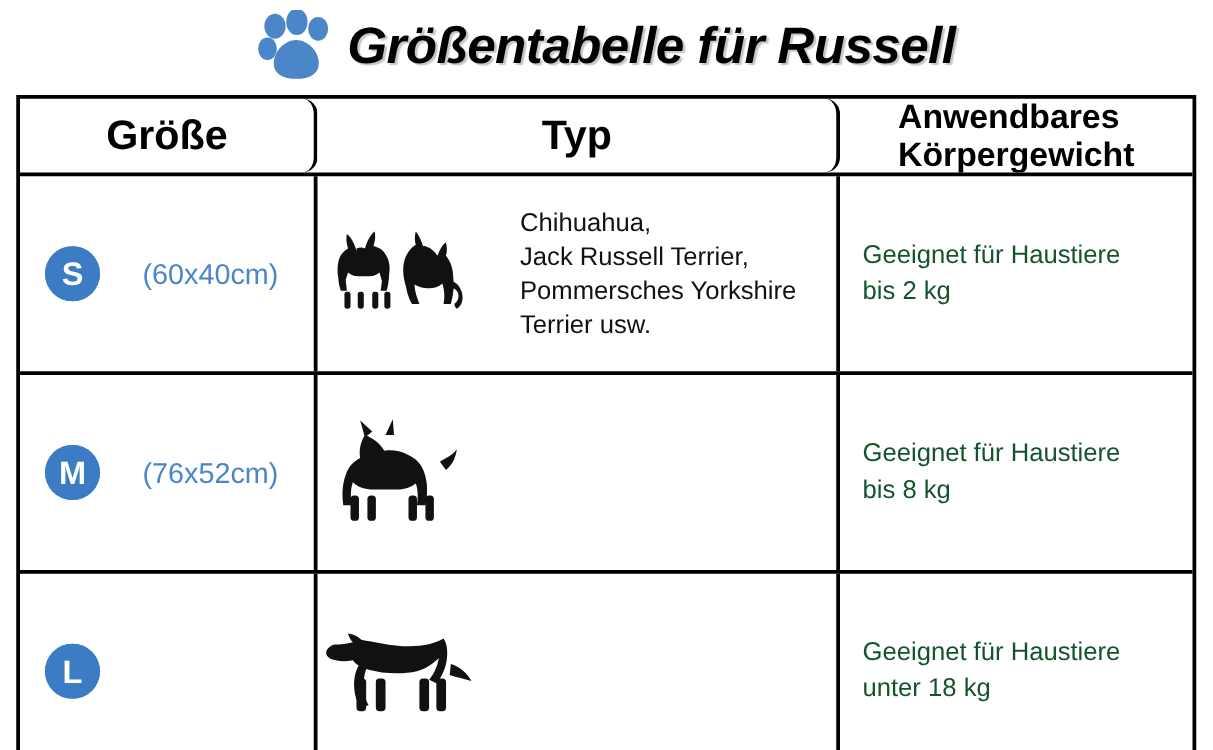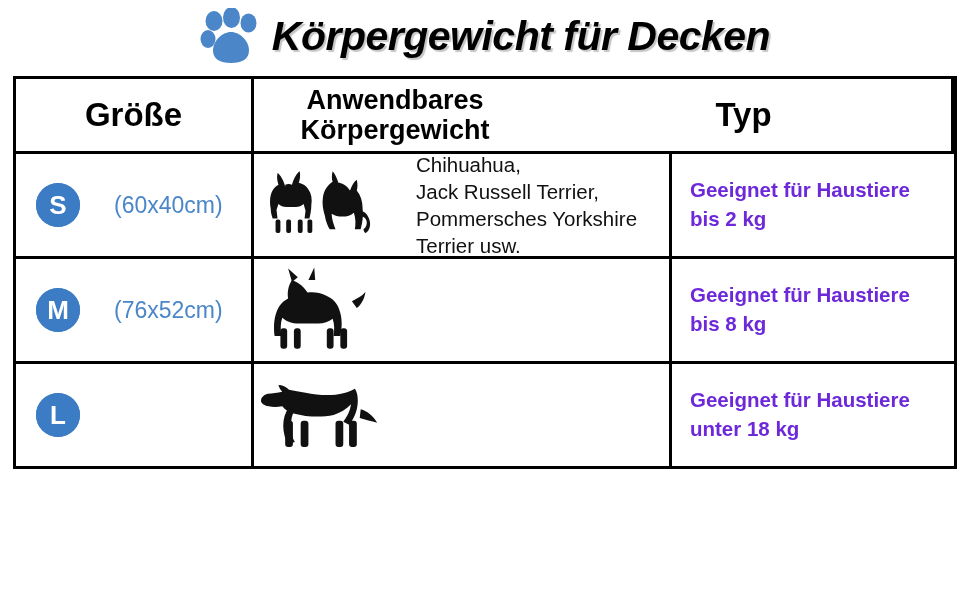--- a/index.html
+++ b/index.html
@@ -72,37 +72,37 @@
     overflow: hidden;
   }
   .cell.last { border-right: none; }
 
   .col-size { width: 238px; flex: 0 0 238px; }
   .col-type { width: 418px; flex: 0 0 418px; }
   .col-weight { flex: 1 1 auto; }
 
   
   .head-row .cell {
-    height: 72px;
-    justify-content: center;
-    text-align: center;
+    height: 59px;
+    justify-content: center;
+    border-radius: 12px;
   }
   .head-text {
     font-size: 33px;
     font-weight: bold;
     color: #000;
     line-height: 1.05;
   }
   .head-text.two-line {
     font-size: 27px;
     line-height: 1.12;
   }
 
   
-  .body-row .cell { height: 102px; gap: 34px; }
+  .body-row .cell { height: 156px; gap: 34px; }
 
   .size-cell {
     justify-content: flex-start;
     padding-left: 20px;
     gap: 8px;
   }
   .size-badge {
     width: 44px;
     height: 44px;
     border-radius: 50%;
@@ -140,58 +140,57 @@
     line-height: 1.33;
     white-space: pre-line;
   }
 
   .weight-cell {
     padding-left: 18px;
     padding-right: 10px;
   }
   .weight-text {
     font-size: 20.5px;
-    color: #6d28d9;
+    color: #14532d;
     line-height: 1.4;
     white-space: pre-line;
-    font-weight: bold;
   }
 </style>
 </head>
 <body>
 
 <div class="page">
 
   <div class="header">
     <span class="paw-icon">
       <svg viewBox="0 0 62 58" width="62" height="58" xmlns="http://www.w3.org/2000/svg">
         <g fill="#4a86c8">
           <ellipse cx="14" cy="13" rx="8.5" ry="10"></ellipse>
           <ellipse cx="31.5" cy="9.5" rx="8.5" ry="10.5"></ellipse>
           <ellipse cx="48.5" cy="15" rx="8" ry="9.5"></ellipse>
           <ellipse cx="8" cy="31" rx="7.5" ry="9"></ellipse>
           <path d="M31 24c-9 0-18 9-18 18.5C13 51 20 55 31 55s18-4 18-12.5C49 33 40 24 31 24z"></path>
         </g>
       </svg>
     </span>
-    <span class="title">Körpergewicht für Decken</span>
+    <span class="title">Größentabelle für Russell</span>
   </div>
 
   <div class="table">
 
     <div class="row head-row">
       <div class="cell col-size">
         <span class="head-text">Größe</span>
       </div>
+      <div class="cell col-type">
+        <span class="head-text">Typ</span>
+      </div>
       <div class="cell col-weight last">
         <span class="head-text two-line" style="white-space:pre-line;">Anwendbares
 Körpergewicht</span>
-      </div>
-      <div class="cell col-type">
-        <span class="head-text">Typ</span>
       </div>
     </div>
 
     <div class="row body-row">
       <div class="cell col-size size-cell">
         <span class="size-badge">S</span>
         <span class="size-dims">(60x40cm)</span>
       </div>
       <div class="cell col-type type-cell">
         <span class="silhouette">

